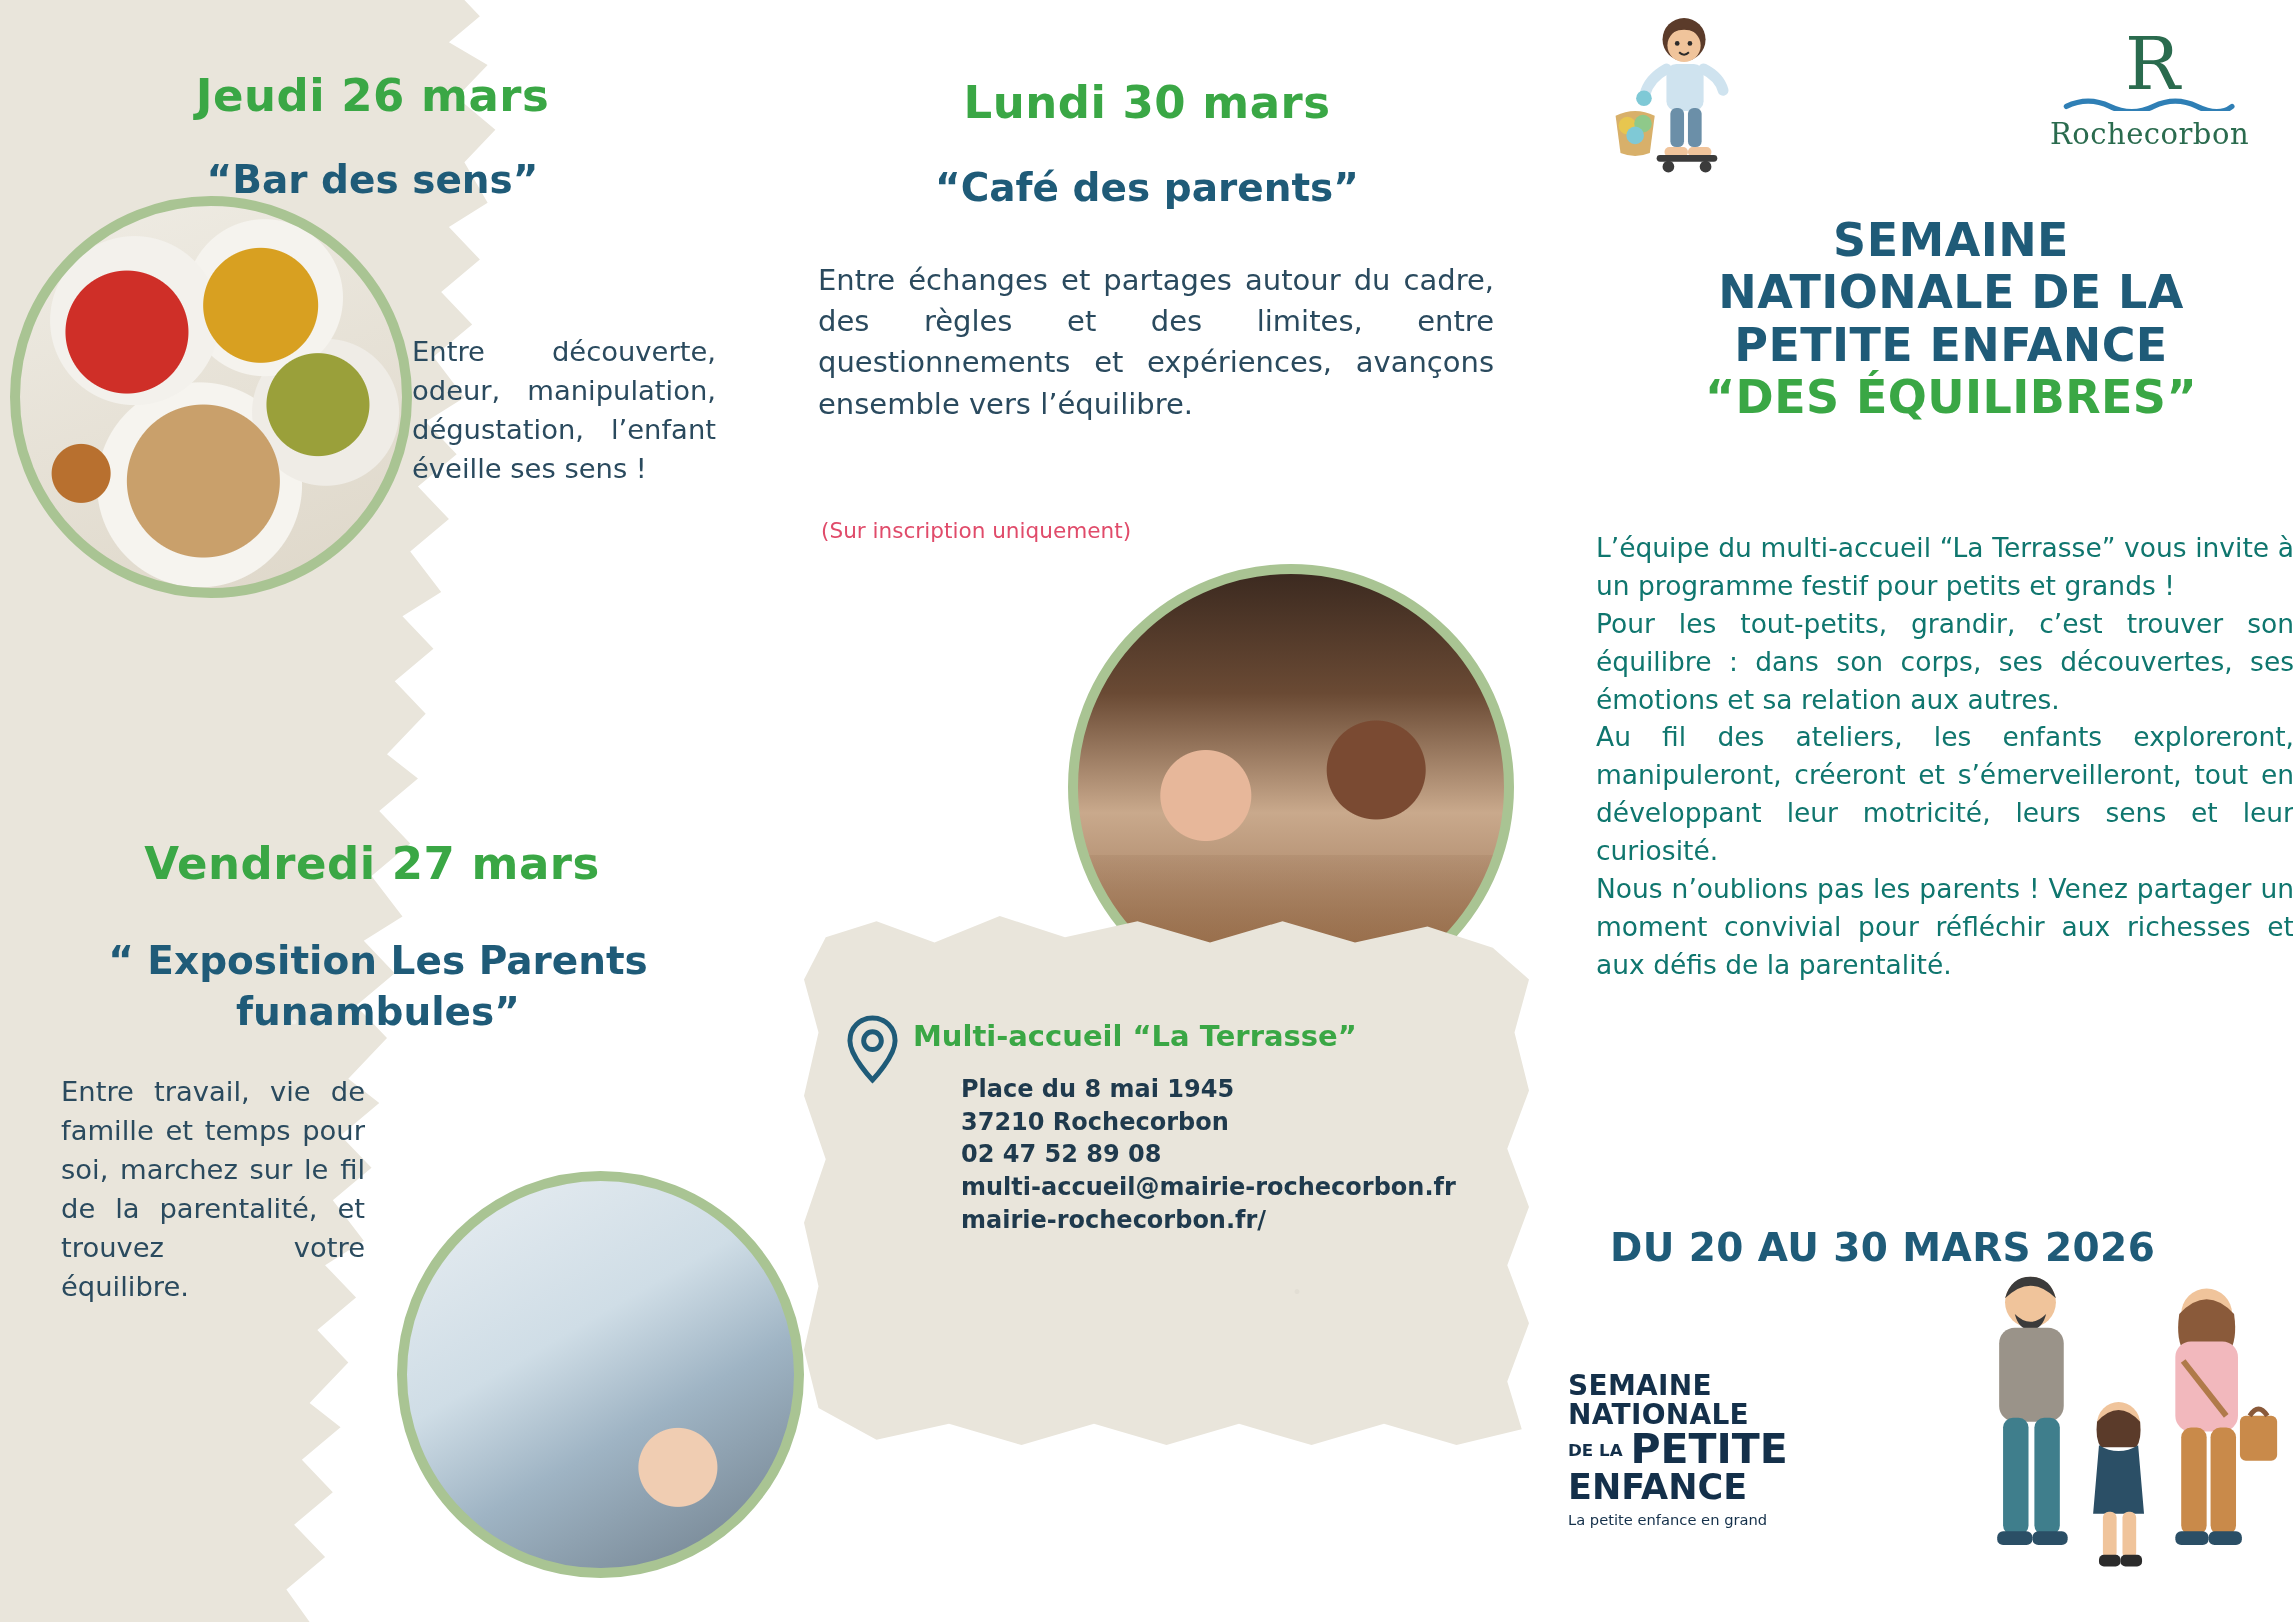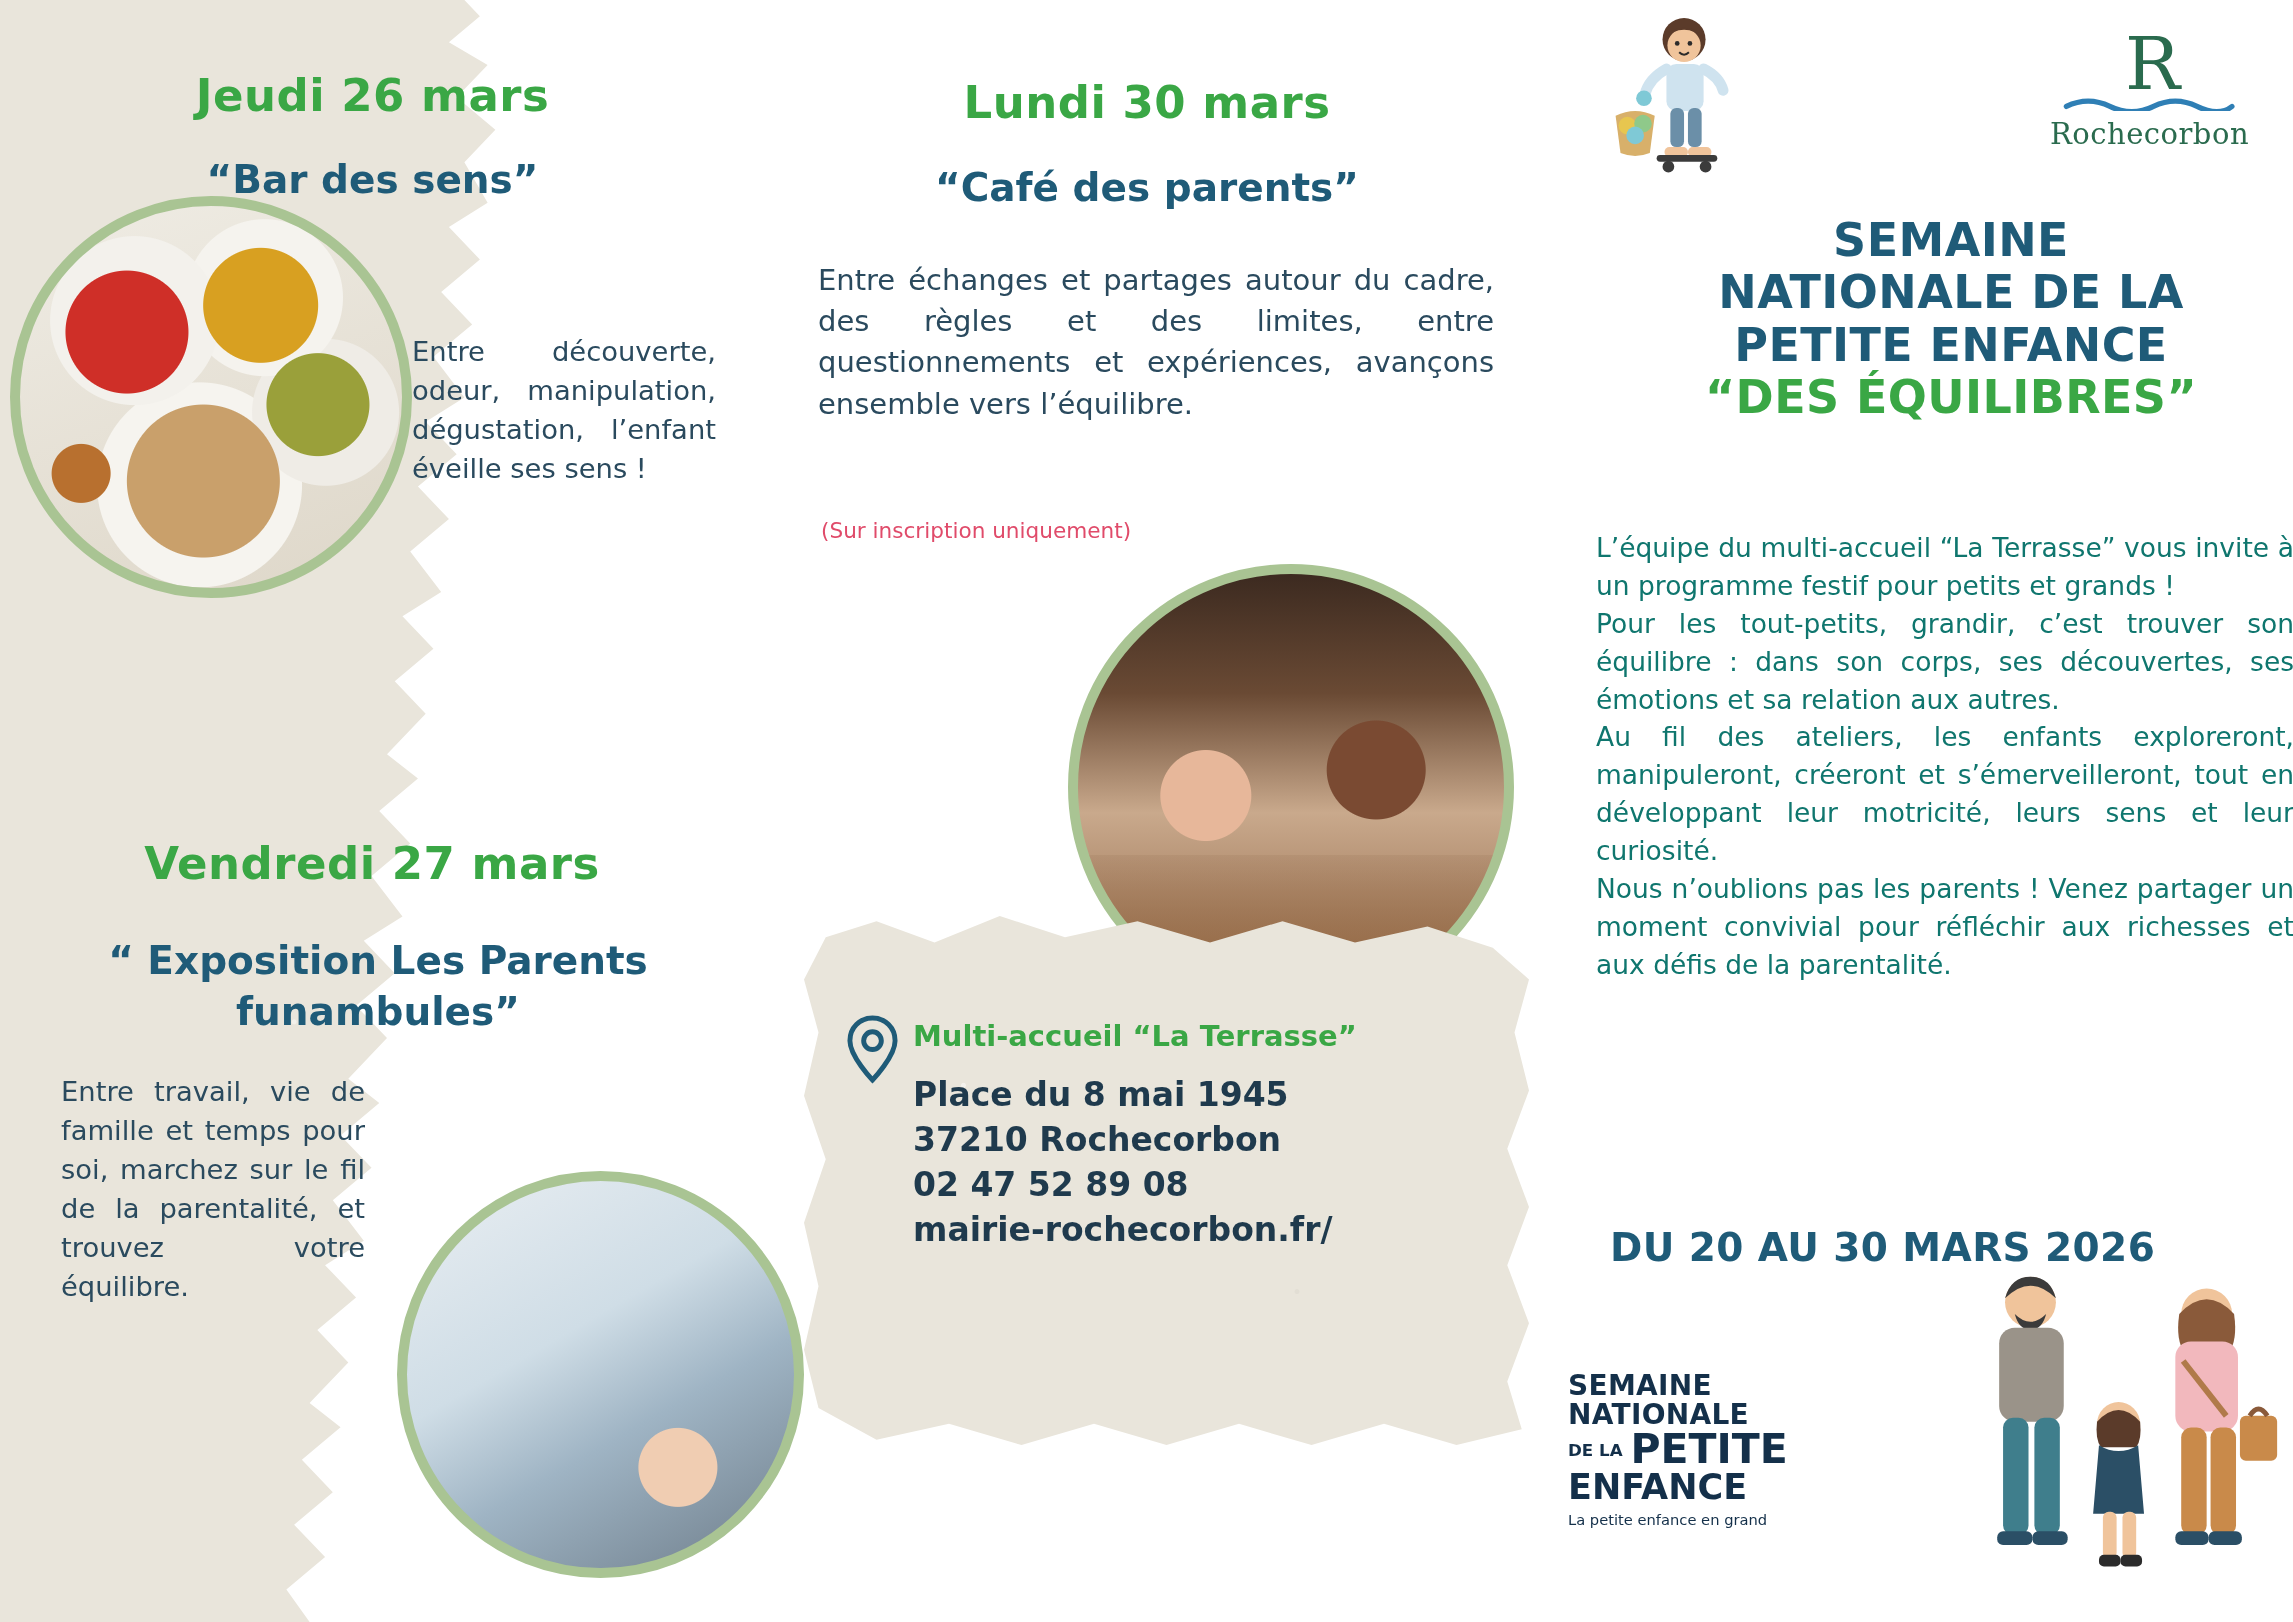--- a/index.html
+++ b/index.html
@@ -159,22 +159,23 @@
   .contact-title {
     position: absolute;
     color: #3aa745;
     font-weight: 700;
     font-size: 29px;
   }
   .contact-lines {
     position: absolute;
     color: #1f3a4d;
     font-weight: 700;
-    font-size: 33px;
+    font-size: 24px;
     line-height: 1.36;
+    margin-left: 48px;
   }
   .pin {
     position: absolute;
     left: 845px;
     top: 1015px;
     width: 55px;
     height: 69px;
   }
 
   
@@ -282,20 +283,21 @@
   <path d="M28 3 C15 3 5 13 5 26 C5 42 28 66 28 66 C28 66 51 42 51 26 C51 13 41 3 28 3 Z" fill="none" stroke="#1f5b78" stroke-width="5"></path>
   <circle cx="28" cy="26" r="9" fill="none" stroke="#1f5b78" stroke-width="5"></circle>
 </svg>
 
 <div class="contact-title" style="left:913px; top:1019px;">Multi-accueil “La Terrasse”</div>
 
 <div class="contact-lines" style="left:913px; top:1073px;">
   <div>Place du 8 mai 1945</div>
   <div>37210 Rochecorbon</div>
   <div>02 47 52 89 08</div>
+  <div>multi-accueil@mairie-rochecorbon.fr</div>
   <div>mairie-rochecorbon.fr/</div>
 </div>
 
 <svg class="kid-illu" viewBox="0 0 180 200">
   <circle cx="88" cy="30" r="22" fill="#5b3b2a"></circle>
   <circle cx="88" cy="36" r="17" fill="#f0c49b"></circle>
   <circle cx="81" cy="34" r="2.4" fill="#2b2b2b"></circle>
   <circle cx="94" cy="34" r="2.4" fill="#2b2b2b"></circle>
   <path d="M83 43 q5 5 10 0" stroke="#2b2b2b" stroke-width="2" fill="none"></path>
   <path d="M66 30 q22 -20 44 0 q-8 -12 -22 -12 q-14 0 -22 12z" fill="#5b3b2a"></path>

